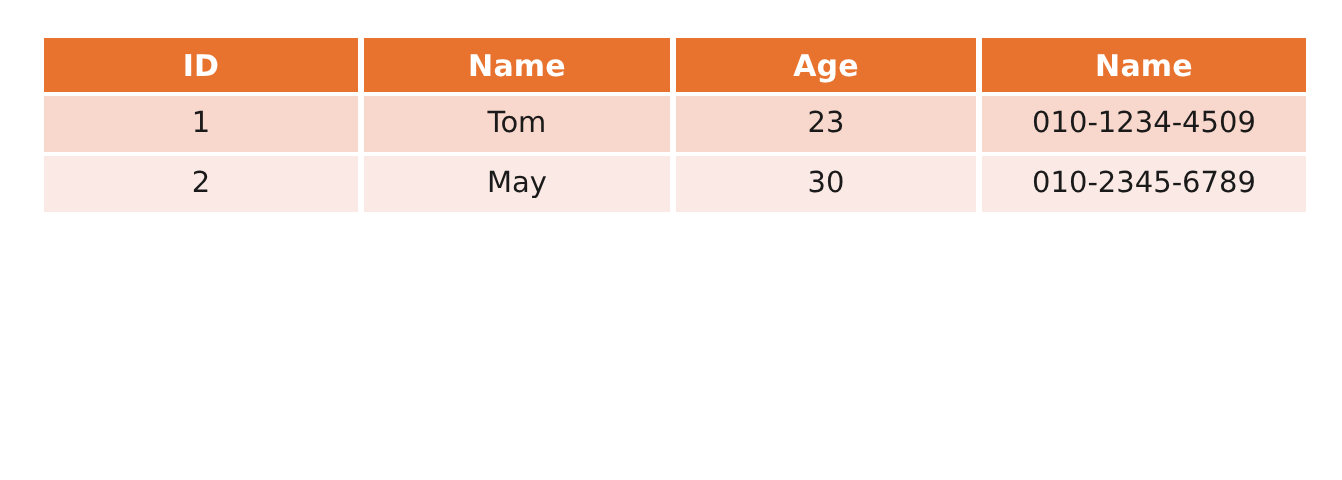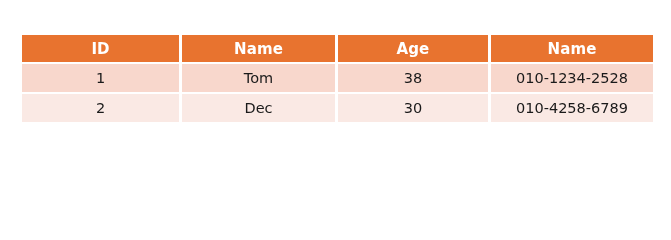--- a/index.html
+++ b/index.html
@@ -21,21 +21,20 @@
     background: #ffffff;
   }
   .data-table {
     position: absolute;
     left: 19px;
     top: 17px;
     width: 633px;
     border-collapse: separate;
     border-spacing: 3px 2px;
     table-layout: fixed;
-    margin-top: 16px;
   }
   .data-table th,
   .data-table td {
     padding: 0;
     margin: 0;
     text-align: center;
     vertical-align: middle;
     white-space: nowrap;
   }
   .data-table thead th {
@@ -79,24 +78,24 @@
         <th>ID</th>
         <th>Name</th>
         <th>Age</th>
         <th>Name</th>
       </tr>
     </thead>
     <tbody>
       <tr class="row-odd">
         <td>1</td>
         <td>Tom</td>
-        <td>38</td>
-        <td>010-1234-2528</td>
+        <td>23</td>
+        <td>010-1234-4509</td>
       </tr>
       <tr class="row-even">
         <td>2</td>
-        <td>Dec</td>
+        <td>May</td>
         <td>30</td>
-        <td>010-4258-6789</td>
+        <td>010-2345-6789</td>
       </tr>
     </tbody>
   </table>
 </div>
 
 </body></html>

